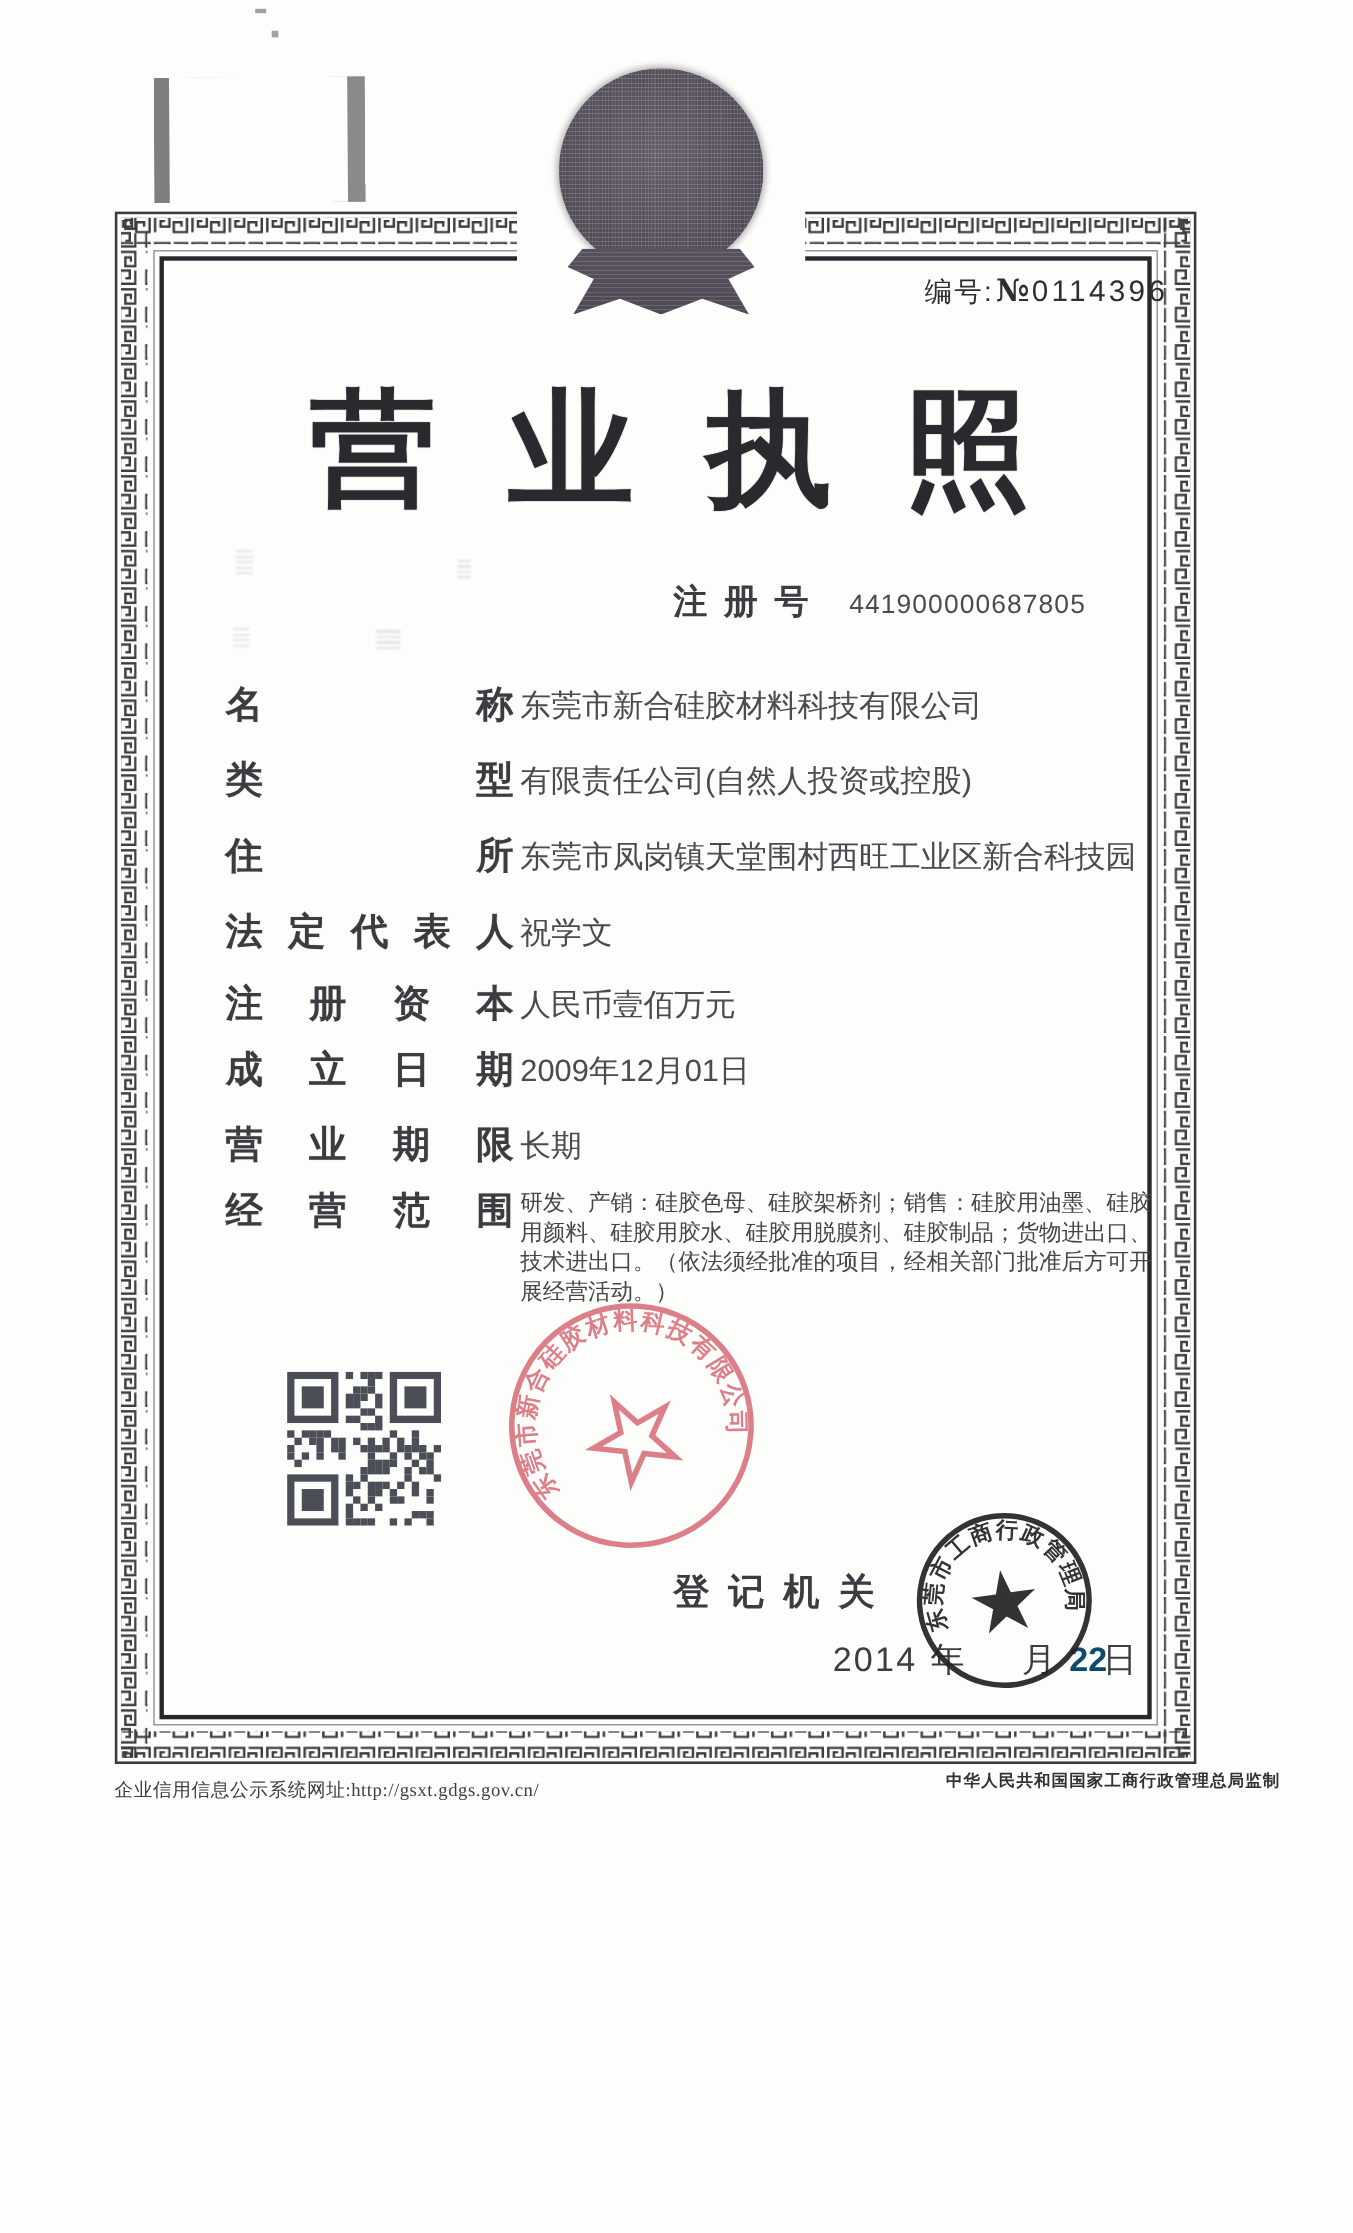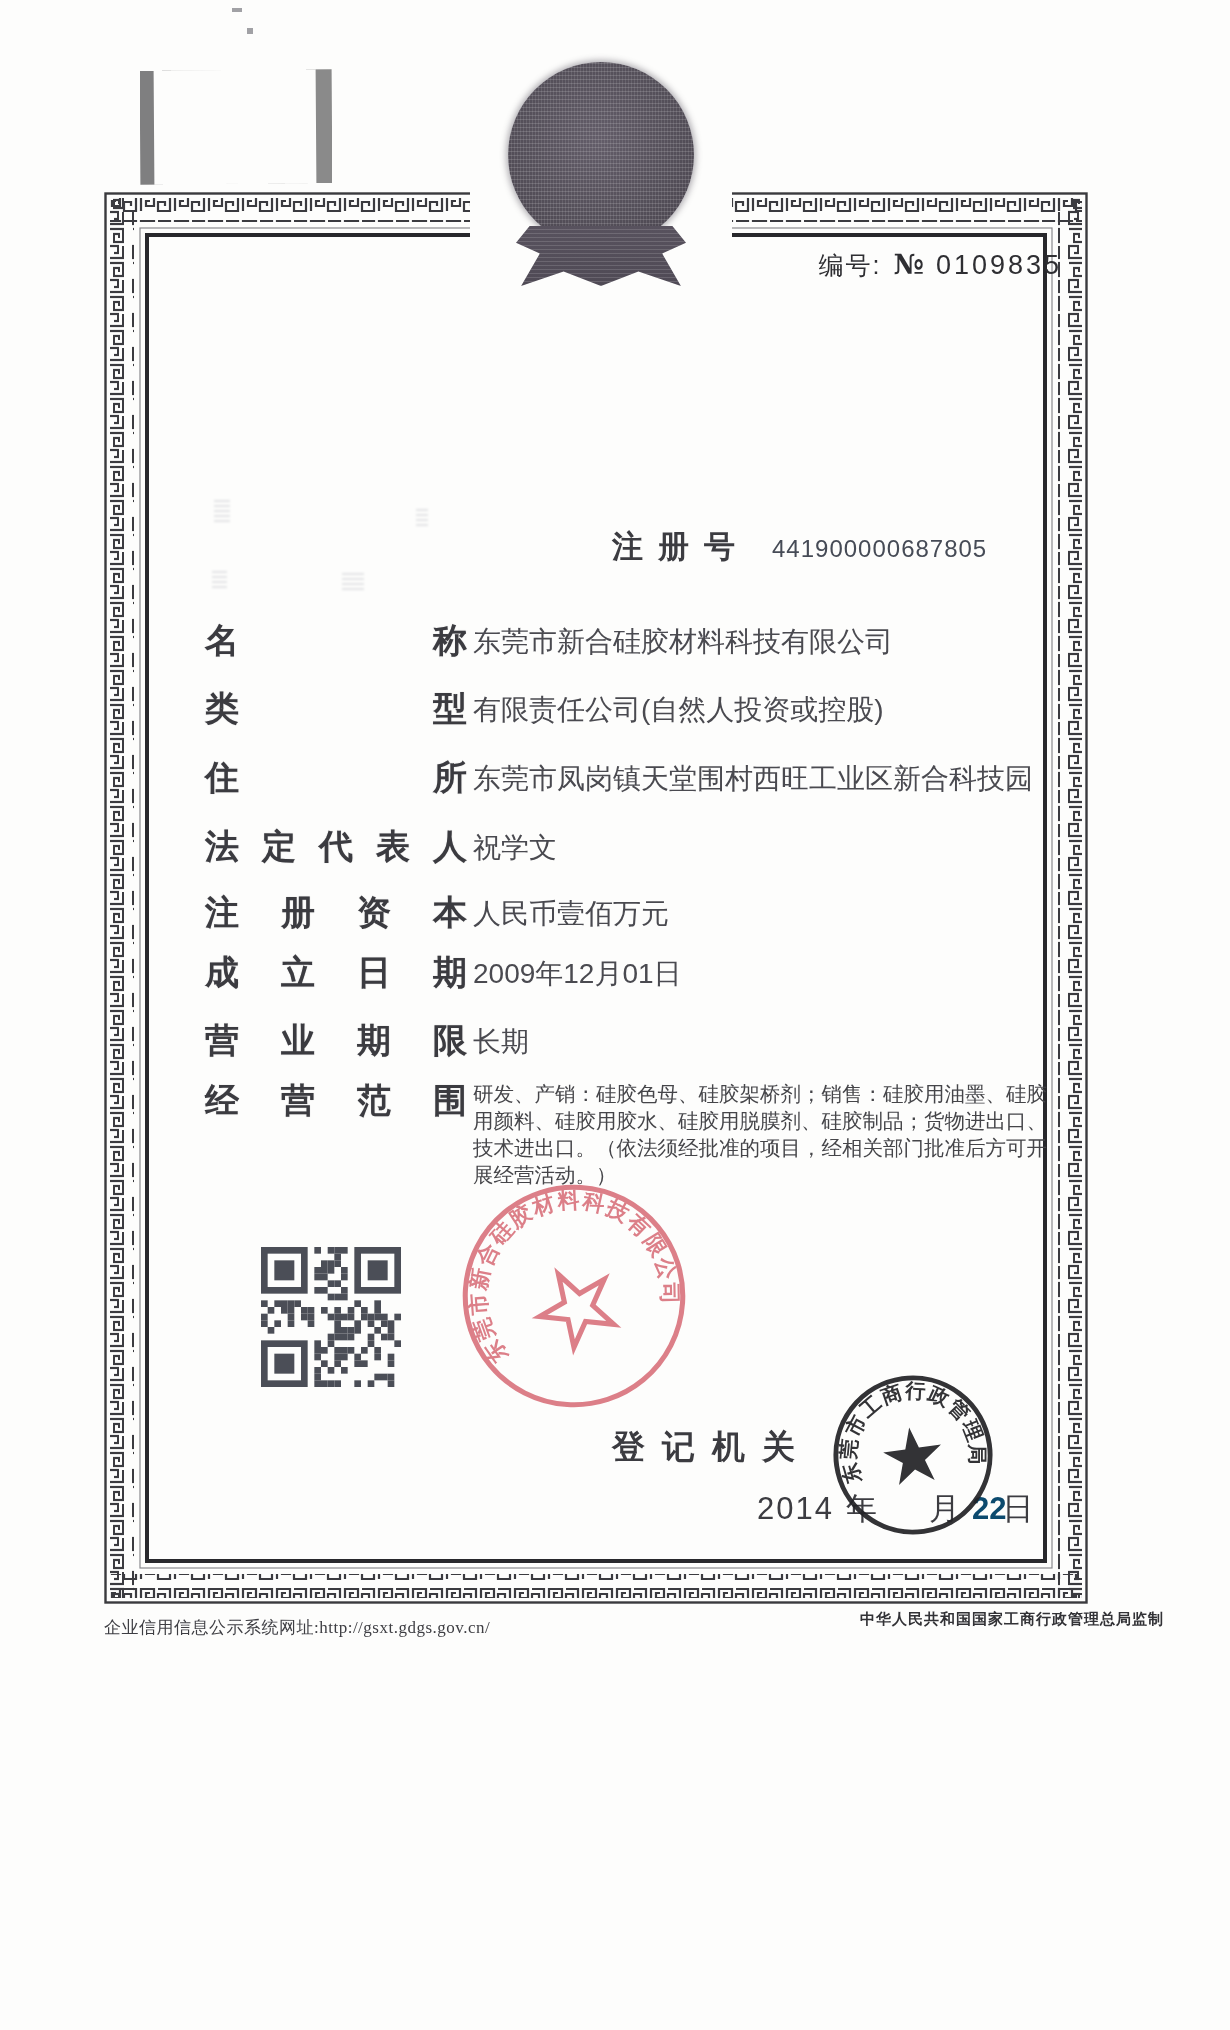--- a/index.html
+++ b/index.html
@@ -28,21 +28,21 @@
   .emblem::after{content:"";position:absolute;left:8px;bottom:-38px;width:170px;height:60px;
     background:
       repeating-linear-gradient(0deg, rgba(255,255,255,.14) 0 1px, transparent 1px 4px),
       linear-gradient(#58525e,#4f4a55);
     clip-path:polygon(8% 0,92% 0,100% 28%,86% 46%,97% 100%,72% 76%,50% 100%,28% 76%,3% 100%,14% 46%,0 28%);}
 
   
   .frame{position:absolute;left:104px;top:192px;}
 
   
-  .serial{position:absolute;top:248px;right:168px;display:flex;align-items:baseline;gap:12px;color:#2e2e32;}
+  .serial{position:absolute;top:248px;right:168px;display:flex;align-items:baseline;gap:2px;color:#2e2e32;}
   .serial .lbl{font-size:25px;letter-spacing:2px;}
   .serial .no{font-family:"DejaVu Serif",serif;font-weight:700;font-size:28px;}
   .serial .num{font-size:27px;letter-spacing:3px;font-weight:500;}
 
   
   .title{position:absolute;left:282px;top:332px;font-size:114px;font-weight:900;letter-spacing:66px;
     color:#2a2a2e;white-space:nowrap;text-shadow:0 0 1px #3a3a3e;
     font-family:"Liberation Sans",sans-serif;}
 
   
@@ -117,23 +117,24 @@
     <rect x="36" y="36" width="912" height="1340" fill="none" stroke="#8a8a8e" stroke-width="1.2"></rect>
     <rect x="43" y="43" width="898" height="1326" fill="none" stroke="#28282c" stroke-width="4"></rect>
   </svg>
 
   <div class="emblem-halo"></div>
   <div class="emblem"></div>
 
   <div class="serial">
     <span class="lbl">编号:</span>
     <span class="no">№</span>
-    <span class="num">0109835</span>
-  </div>
-
+    <span class="num">0114396</span>
+  </div>
+
+  <div class="title">营业执照</div>
 
   <div class="regno">
     <span class="lbl">注册号</span>
     <span class="val">441900000687805</span>
   </div>
 
   <div class="smudge s1"></div>
   <div class="smudge s2"></div>
   <div class="smudge s3"></div>
   <div class="smudge s4"></div>

